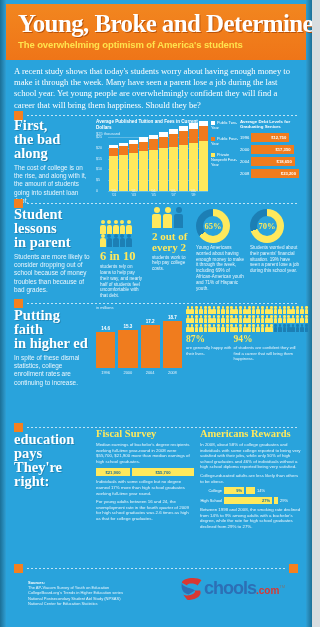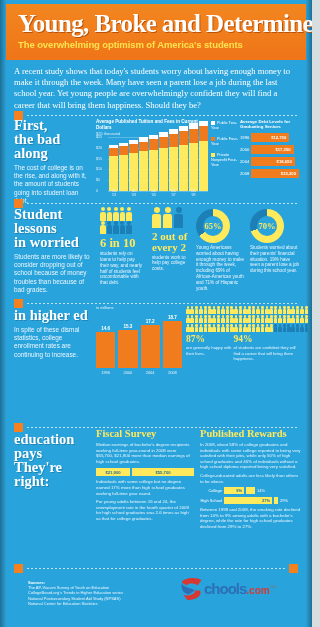--- a/index.html
+++ b/index.html
@@ -162,21 +162,21 @@
   .foot-div::before { content:""; position:absolute; left:0; top:0; width:9px; height:9px; background:#f4801f; }
   .foot-div::after { content:""; position:absolute; right:0; top:0; width:9px; height:9px; background:#f4801f; }
   .foot-line { position:absolute; left: 13px; right: 13px; top: 4px; height:1px;
     background: repeating-linear-gradient(to right, #bfe3f5 0 2px, transparent 2px 4px); }
   .sources { position: absolute; left: 28px; top: 580px; width: 130px; }
   .src-h { font-size: 4px; color: #ffffff; font-weight: bold; }
   .src-i { font-size: 4px; color: #e9f6fd; line-height: 5.4px; }
   .logo { position: absolute; left: 178px; top: 575px; width: 122px; text-align: left; }
   .logo-main { display: flex; align-items: center; }
   .logo-mark { position: relative; width: 26px; height: 26px; flex: none; }
-  .logo-word { font-family: "Liberation Sans", sans-serif; font-weight: bold; font-size: 15px; color: #2d6fb5; letter-spacing: -1px; line-height: 19px; }
+  .logo-word { font-family: "Liberation Sans", sans-serif; font-weight: bold; font-size: 18px; color: #2d6fb5; letter-spacing: -1px; line-height: 19px; }
   .logo-com { font-size: 10px; color: #d93832; font-weight: bold; }
   .logo-tm { font-size: 4px; color: #777; vertical-align: super; }
   .logo-tag { font-size: 7.4px; color: #2d6fb5; letter-spacing: 1.1px; margin-top: 2px; margin-left: 26px; }
 </style>
 </head>
 <body>
 
 <div class="poster">
   <div class="edge-l"></div>
   <div class="edge-r"></div>
@@ -312,25 +312,25 @@
           <div class="debt-bar" style="width: 48px;">
             <div class="debt-val">$23,200</div>
           </div>
         </div>
       </div>
   </div>
 
   <div class="divider" style="top:198px"></div>
   <div class="s2">
     <div class="sec-title">Student lessons</div>
-    <div class="sec-title">in worried</div>
+    <div class="sec-title">in parent</div>
     <div class="sec-body">Students are more likely to consider dropping out of school because of money troubles than because of bad grades.</div>
   </div>
 
-  <div style="position:absolute;left:100px;top:207px;width:44px">
+  <div style="position:absolute;left:100px;top:220px;width:44px">
     <div id="people6">
         <div class="people">
           <div class="person">
             <div class="p-head" style="background:#ffe95c"></div>
             <div class="p-body" style="background:#ffe95c"></div>
           </div>
           <div class="person">
             <div class="p-head" style="background:#ffe95c"></div>
             <div class="p-body" style="background:#ffe95c"></div>
           </div>
@@ -404,20 +404,21 @@
 
   <div style="position:absolute;left:250px;top:209px;width:50px">
     <div class="donut" id="donut70" style="background: conic-gradient(rgb(255, 233, 92) 0deg, rgb(255, 233, 92) 70%, rgb(28, 127, 181) 70%, rgb(28, 127, 181) 100%);">
       <div class="donut-val">70%</div>
     </div>
     <div class="stat-cap">Students worried about their parents' financial situation. 19% have seen a parent lose a job during this school year.</div>
   </div>
 
   <div class="divider" style="top:298px"></div>
   <div class="s3">
+    <div class="sec-title">Putting faith</div>
     <div class="sec-title">in higher ed</div>
     <div class="sec-body">In spite of these dismal statistics, college enrollment rates are continuing to increase.</div>
   </div>
 
   <div class="enr">
     <div class="enr-unit">in millions</div>
     <div class="enr-bars" id="enrBars">
         <div class="enr-col">
           <div class="enr-val">14.6</div>
           <div class="enr-bar" style="height: 36.5px;"></div>
@@ -811,21 +812,21 @@
     <div class="col-p">Median earnings of bachelor's degree recipients working full-time year-round in 2008 were $55,700, $21,900 more than median earnings of high school graduates.</div>
     <div class="money-row">
       <div class="money-bar" style="width:34px">$21,900</div>
       <div class="money-bar" style="flex:1">$55,700</div>
     </div>
     <div class="col-p">Individuals with some college but no degree earned 17% more than high school graduates working full-time year round.</div>
     <div class="col-p">For young adults between 16 and 24, the unemployment rate in the fourth quarter of 2009 for high school graduates was 2.6 times as high as that for college graduates.</div>
   </div>
 
   <div class="col-life">
-    <div class="col-title">Published Rewards</div>
+    <div class="col-title">Americans Rewards</div>
     <div class="col-p">In 2008, about 58% of college graduates and individuals with some college reported to being very satisfied with their jobs, while only 50% of high school graduates and 46% of individuals without a high school diploma reported being very satisfied.</div>
     <div class="col-p">College-educated adults are less likely than others to be obese.</div>
     <div class="ob-row">
       <div class="ob-lab">College</div>
       <div class="ob-bar" style="width:20px">9%</div>
       <div class="ob-b2" style="width:9px"></div>
       <div style="font-size:4px;color:#fff">14%</div>
     </div>
     <div class="ob-row">
       <div class="ob-lab">High School</div>

